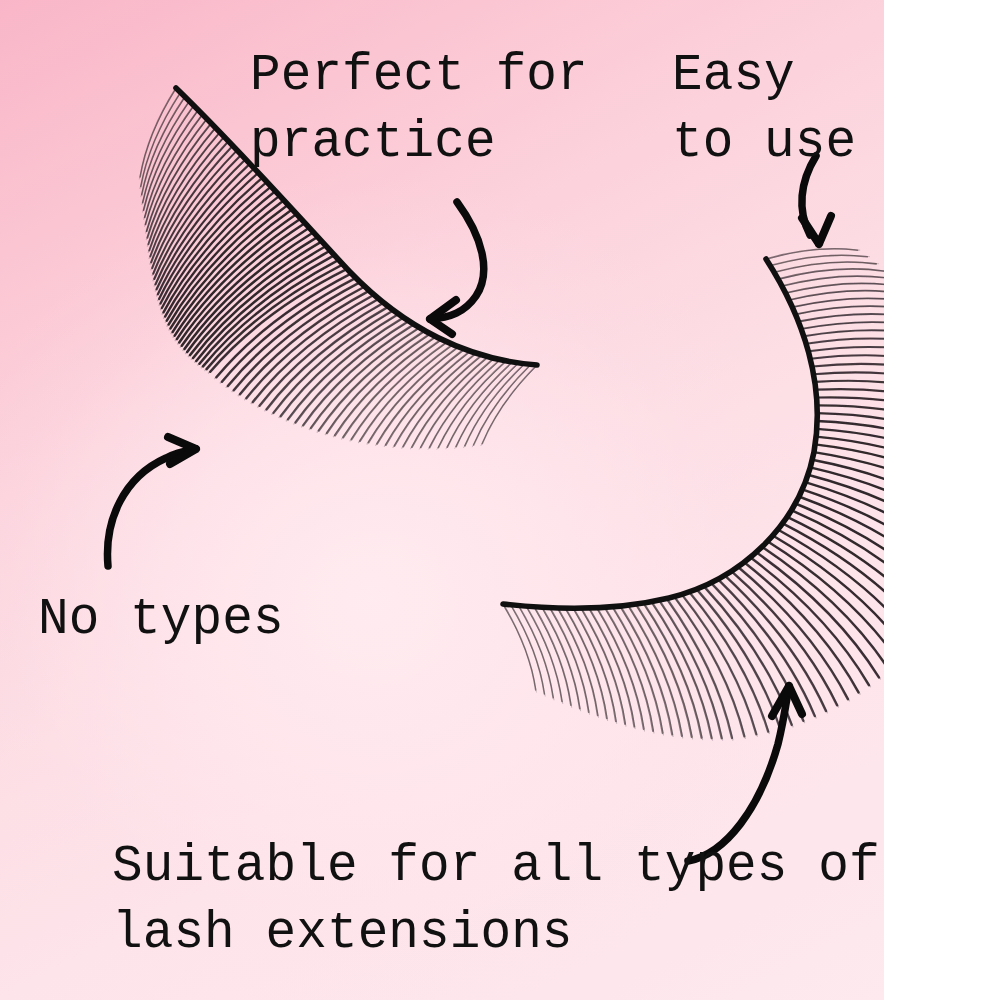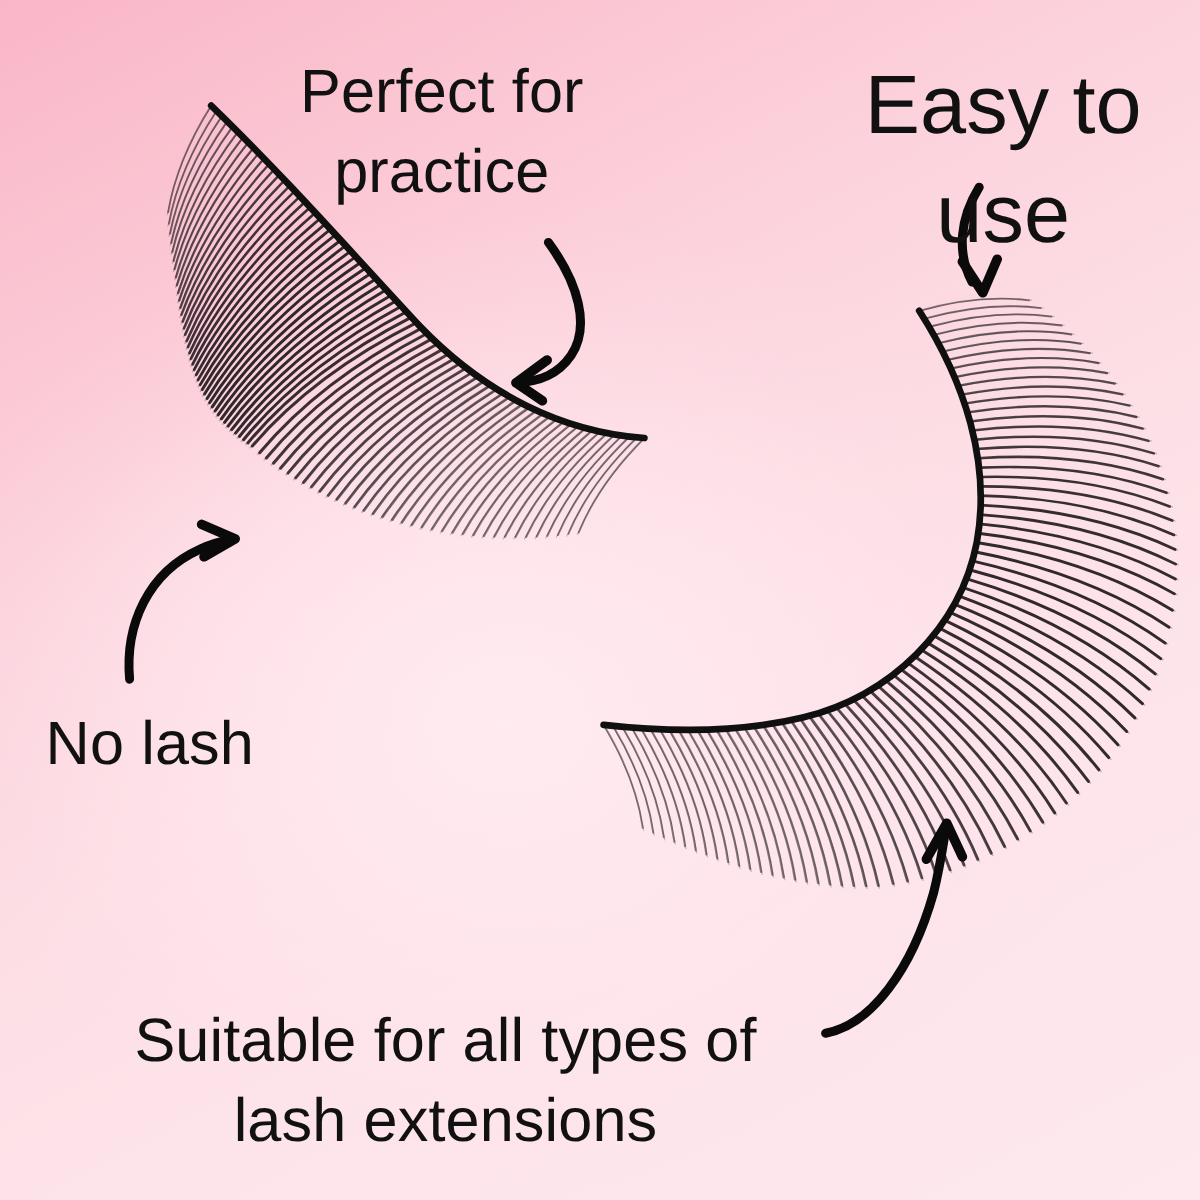--- a/index.html
+++ b/index.html
@@ -3,25 +3,24 @@
 <meta charset="utf-8">
 <title>Lash Product Feature Graphic</title>
 <style>
   html, body {
     margin: 0;
     padding: 0;
     background: #ffffff;
   }
   #stage {
     position: relative;
-    width: 1000px;
+    width: 884px;
     height: 1000px;
     overflow: hidden;
-    font-family: Liberation Sans, sans-serif;
-    text-align: center;
+    font-family: Liberation Mono, monospace;
   }
   #bg-layer {
     position: absolute;
     inset: 0;
     background:
       radial-gradient(ellipse 62% 52% at 42% 60%, rgba(255,236,240,0.96) 0%, rgba(255,231,237,0.72) 38%, rgba(255,226,234,0.18) 66%, rgba(255,226,234,0) 82%),
       linear-gradient(152deg, #f9b6c8 0%, #fbc5d2 17%, #fcd3dd 34%, #fddee5 52%, #fde4ea 68%, #fde6ec 84%, #fde9ee 100%);
   }
   #art {
     position: absolute;
@@ -38,21 +37,21 @@
     -webkit-font-smoothing: antialiased;
   }
   #cap-practice {
     left: 250px;
     top: 42px;
     font-size: 51px;
   }
   #cap-easy {
     left: 672px;
     top: 42px;
-    font-size: 69px;
+    font-size: 51px;
   }
   #cap-nokink {
     left: 38px;
     top: 586px;
     font-size: 51px;
   }
   #cap-suitable {
     left: 112px;
     top: 797px;
     font-size: 51px;
@@ -412,18 +411,18 @@
         <path d="M 789 686 L 772 716 M 789 686 L 802 714" stroke-width="8"></path>
       </g>
     </g>
   </svg>
 
   <div class="caption" id="cap-practice">Perfect for
 practice</div>
 
   <div class="caption" id="cap-easy">Easy to use</div>
 
-  <div class="caption" id="cap-nokink">No lash</div>
+  <div class="caption" id="cap-nokink">No types</div>
 
   <div class="caption" id="cap-suitable">Suitable for all types of
 lash extensions</div>
 
 </div>
 
 </body></html>

